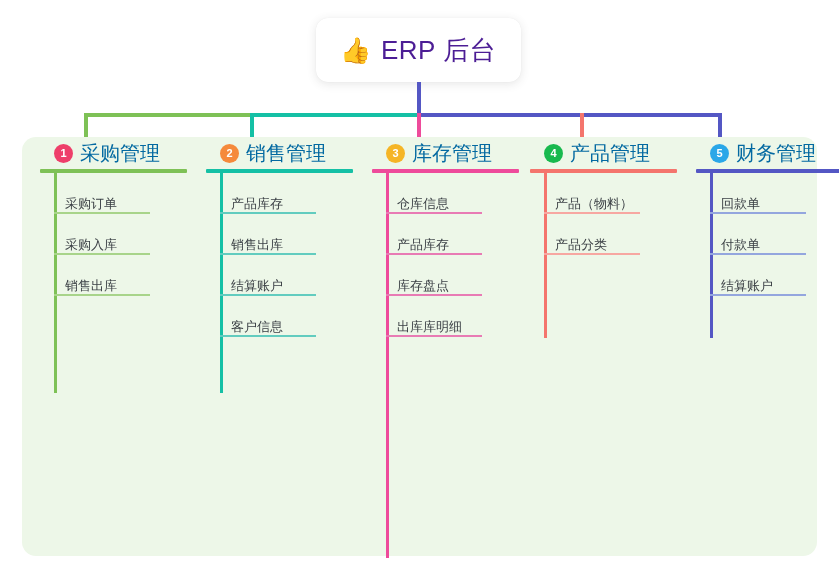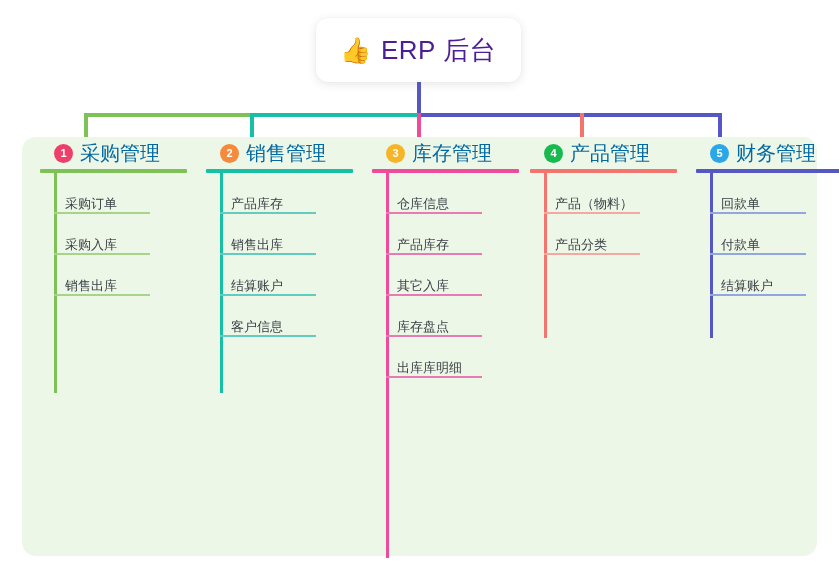--- a/index.html
+++ b/index.html
@@ -173,24 +173,20 @@
         <div class="stem" style="background: rgb(238, 75, 155); height: 385px;"></div>
       <div class="leaf">
             <span class="leaf-label">仓库信息</span>
             <div class="leaf-rule" style="background: rgb(232, 123, 180);"></div>
           </div>
           <div class="leaf">
             <span class="leaf-label">产品库存</span>
             <div class="leaf-rule" style="background: rgb(232, 123, 180);"></div>
           </div>
           <div class="leaf">
-            <span class="leaf-label">其它入库</span>
-            <div class="leaf-rule" style="background: rgb(232, 123, 180);"></div>
-          </div>
-          <div class="leaf">
             <span class="leaf-label">库存盘点</span>
             <div class="leaf-rule" style="background: rgb(232, 123, 180);"></div>
           </div>
           <div class="leaf">
             <span class="leaf-label">出库库明细</span>
             <div class="leaf-rule" style="background: rgb(232, 123, 180);"></div>
           </div>
         </div>
     </div>
 

